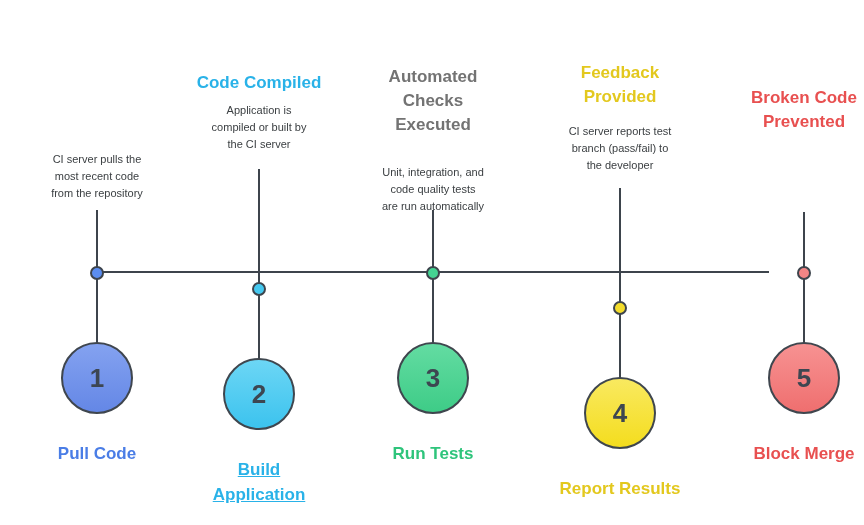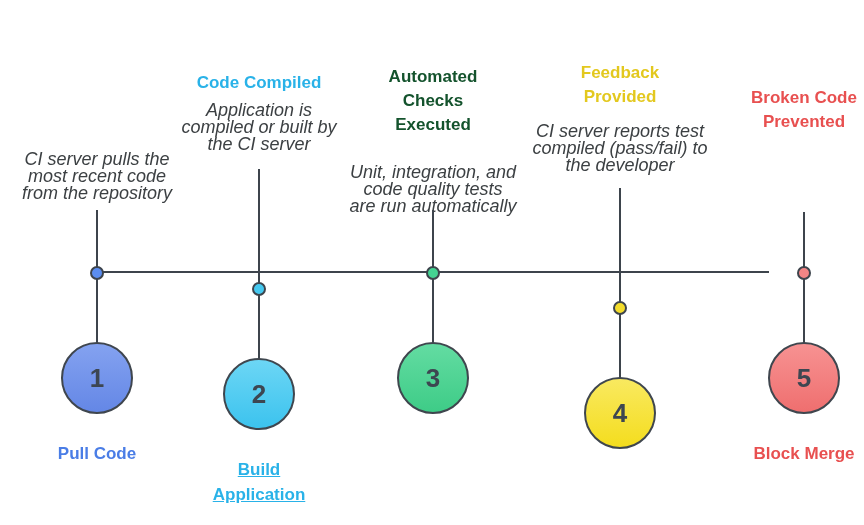--- a/index.html
+++ b/index.html
@@ -8,21 +8,21 @@
     font-family:"Liberation Sans", sans-serif; overflow:hidden;
   }
   .hline { position:absolute; top:271px; height:2px; background:#3d444c; }
   .col { position:absolute; top:0; width:180px; height:525px; }
   .title {
     position:absolute; left:-8px; right:-8px; text-align:center;
     font-size:17px; line-height:24px; font-weight:bold; white-space:pre-line;
   }
   .desc {
     position:absolute; left:-4px; right:-4px; text-align:center;
-    font-size:18px; line-height:17px; color:#3c4043; white-space:pre-line;font-style:italic;
+    font-size:11px; line-height:17px; color:#3c4043; white-space:pre-line;
   }
   .vline { position:absolute; left:89px; width:2px; background:#3d444c; }
   .dot {
     position:absolute; left:83px; top:266px; width:10px; height:10px;
     border:2px solid #3d444c; border-radius:50%;
     background:var(--dot,#999);
   }
   .circle {
     position:absolute; left:54px; top:342px; width:68px; height:68px;
     border:2px solid #3f464e; border-radius:50%;
@@ -71,44 +71,46 @@
     <div class="vline"></div>
     <div class="dot" style="--dot: #45c9f0;"></div>
     <div class="circle" style="--c1: #6cd6f5; --c2: #3cc3ee;">
       <span class="number">2</span>
     </div>
     <div class="label" style="color: rgb(41, 178, 232); text-decoration: underline;">Build
 Application</div>
   </div>
 
   <div class="col s3">
-    <div class="title" style="color: #14532d;">Automated
+    <div class="title" style="color: #737373;">Automated
 Checks
 Executed</div>
     <div class="desc">Unit, integration, and
 code quality tests
 are run automatically</div>
     <div class="vline"></div>
     <div class="dot" style="--dot: #44d392;"></div>
     <div class="circle" style="--c1: #63dca2; --c2: #3ecc87;">
       <span class="number">3</span>
     </div>
+    <div class="label" style="color: rgb(46, 196, 123);">Run Tests</div>
   </div>
 
   <div class="col s4">
     <div class="title" style="color: rgb(227, 200, 30);">Feedback
 Provided</div>
     <div class="desc">CI server reports test
-compiled (pass/fail) to
+branch (pass/fail) to
 the developer</div>
     <div class="vline"></div>
     <div class="dot" style="--dot: #f3dc2b;"></div>
     <div class="circle" style="--c1: #f9e960; --c2: #f4dd1e;">
       <span class="number">4</span>
     </div>
+    <div class="label" style="color: rgb(227, 200, 30);">Report Results</div>
   </div>
 
   <div class="col s5">
     <div class="title" style="color: rgb(232, 80, 80);">Broken Code
 Prevented</div>
     <div class="vline"></div>
     <div class="dot" style="--dot: #f28585;"></div>
     <div class="circle" style="--c1: #f79292; --c2: #ef6f6f;">
       <span class="number">5</span>
     </div>

